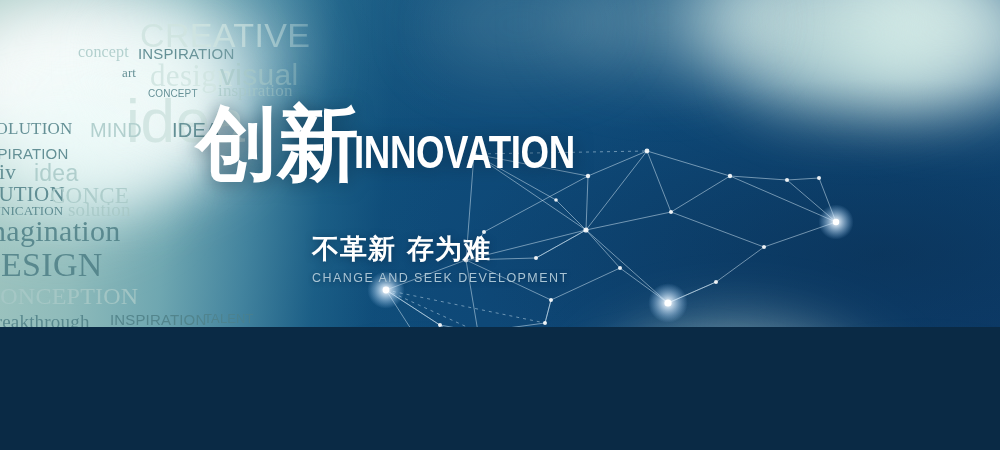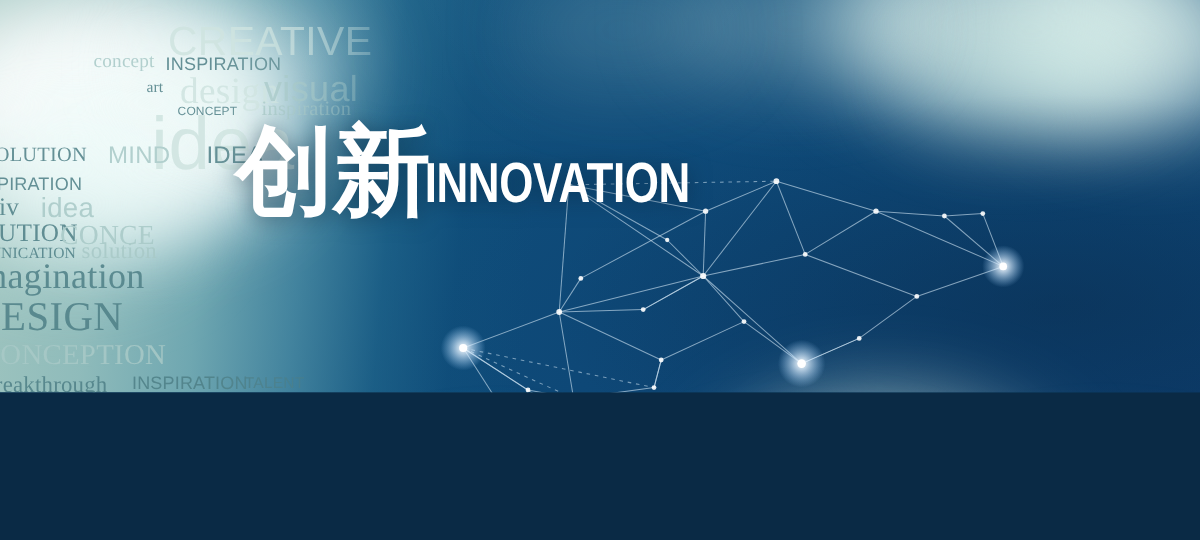--- a/index.html
+++ b/index.html
@@ -256,15 +256,21 @@
         <circle cx="764" cy="247" r="2" fill="#ffffff" fill-opacity="0.9"></circle>
         <circle cx="716" cy="282" r="2" fill="#ffffff" fill-opacity="0.9"></circle>
       </g>
   </svg>
 
   <div id="headline">
     <span id="title-cn">创新</span>
     <span id="title-en">INNOVATION</span>
   </div>
 
+  <div id="sub-left">
+    <div class="cn">
+      <span>不革新</span><span class="gapwide"></span><span>存为难</span>
+    </div>
+    <div class="en">CHANGE AND SEEK DEVELOPMENT</div>
+  </div>
 
 
 </div>
 
 </body></html>

